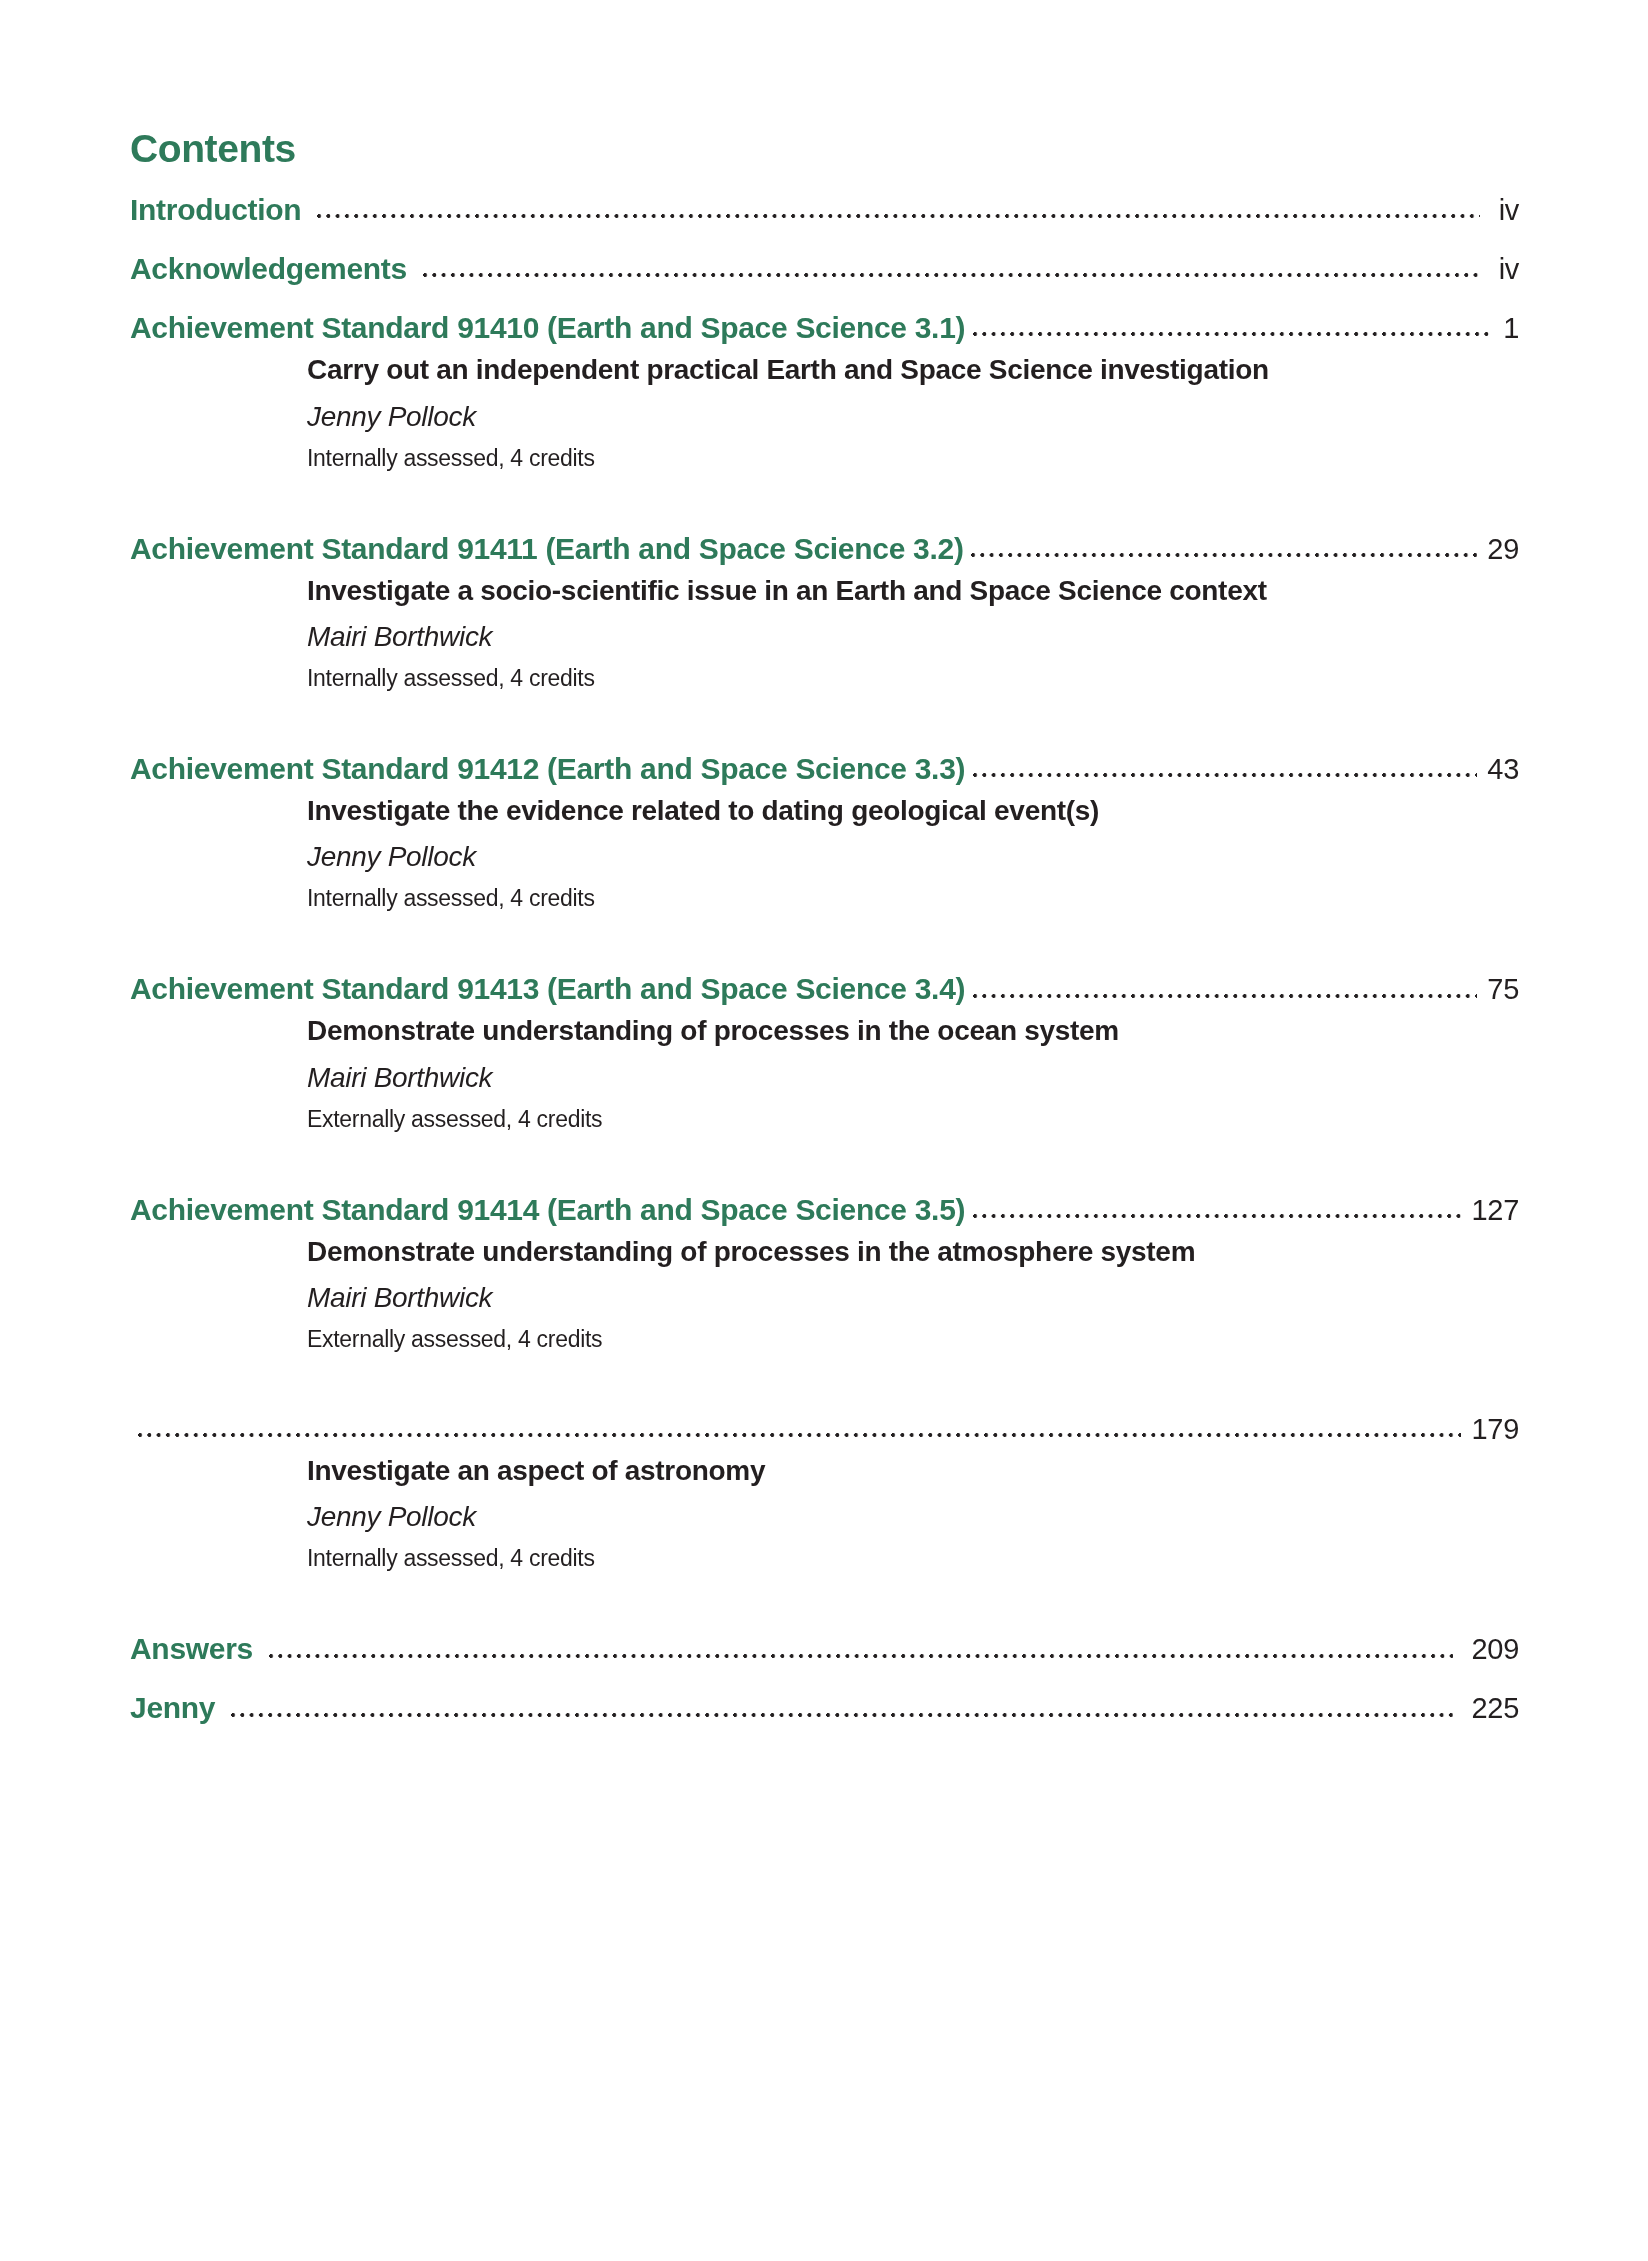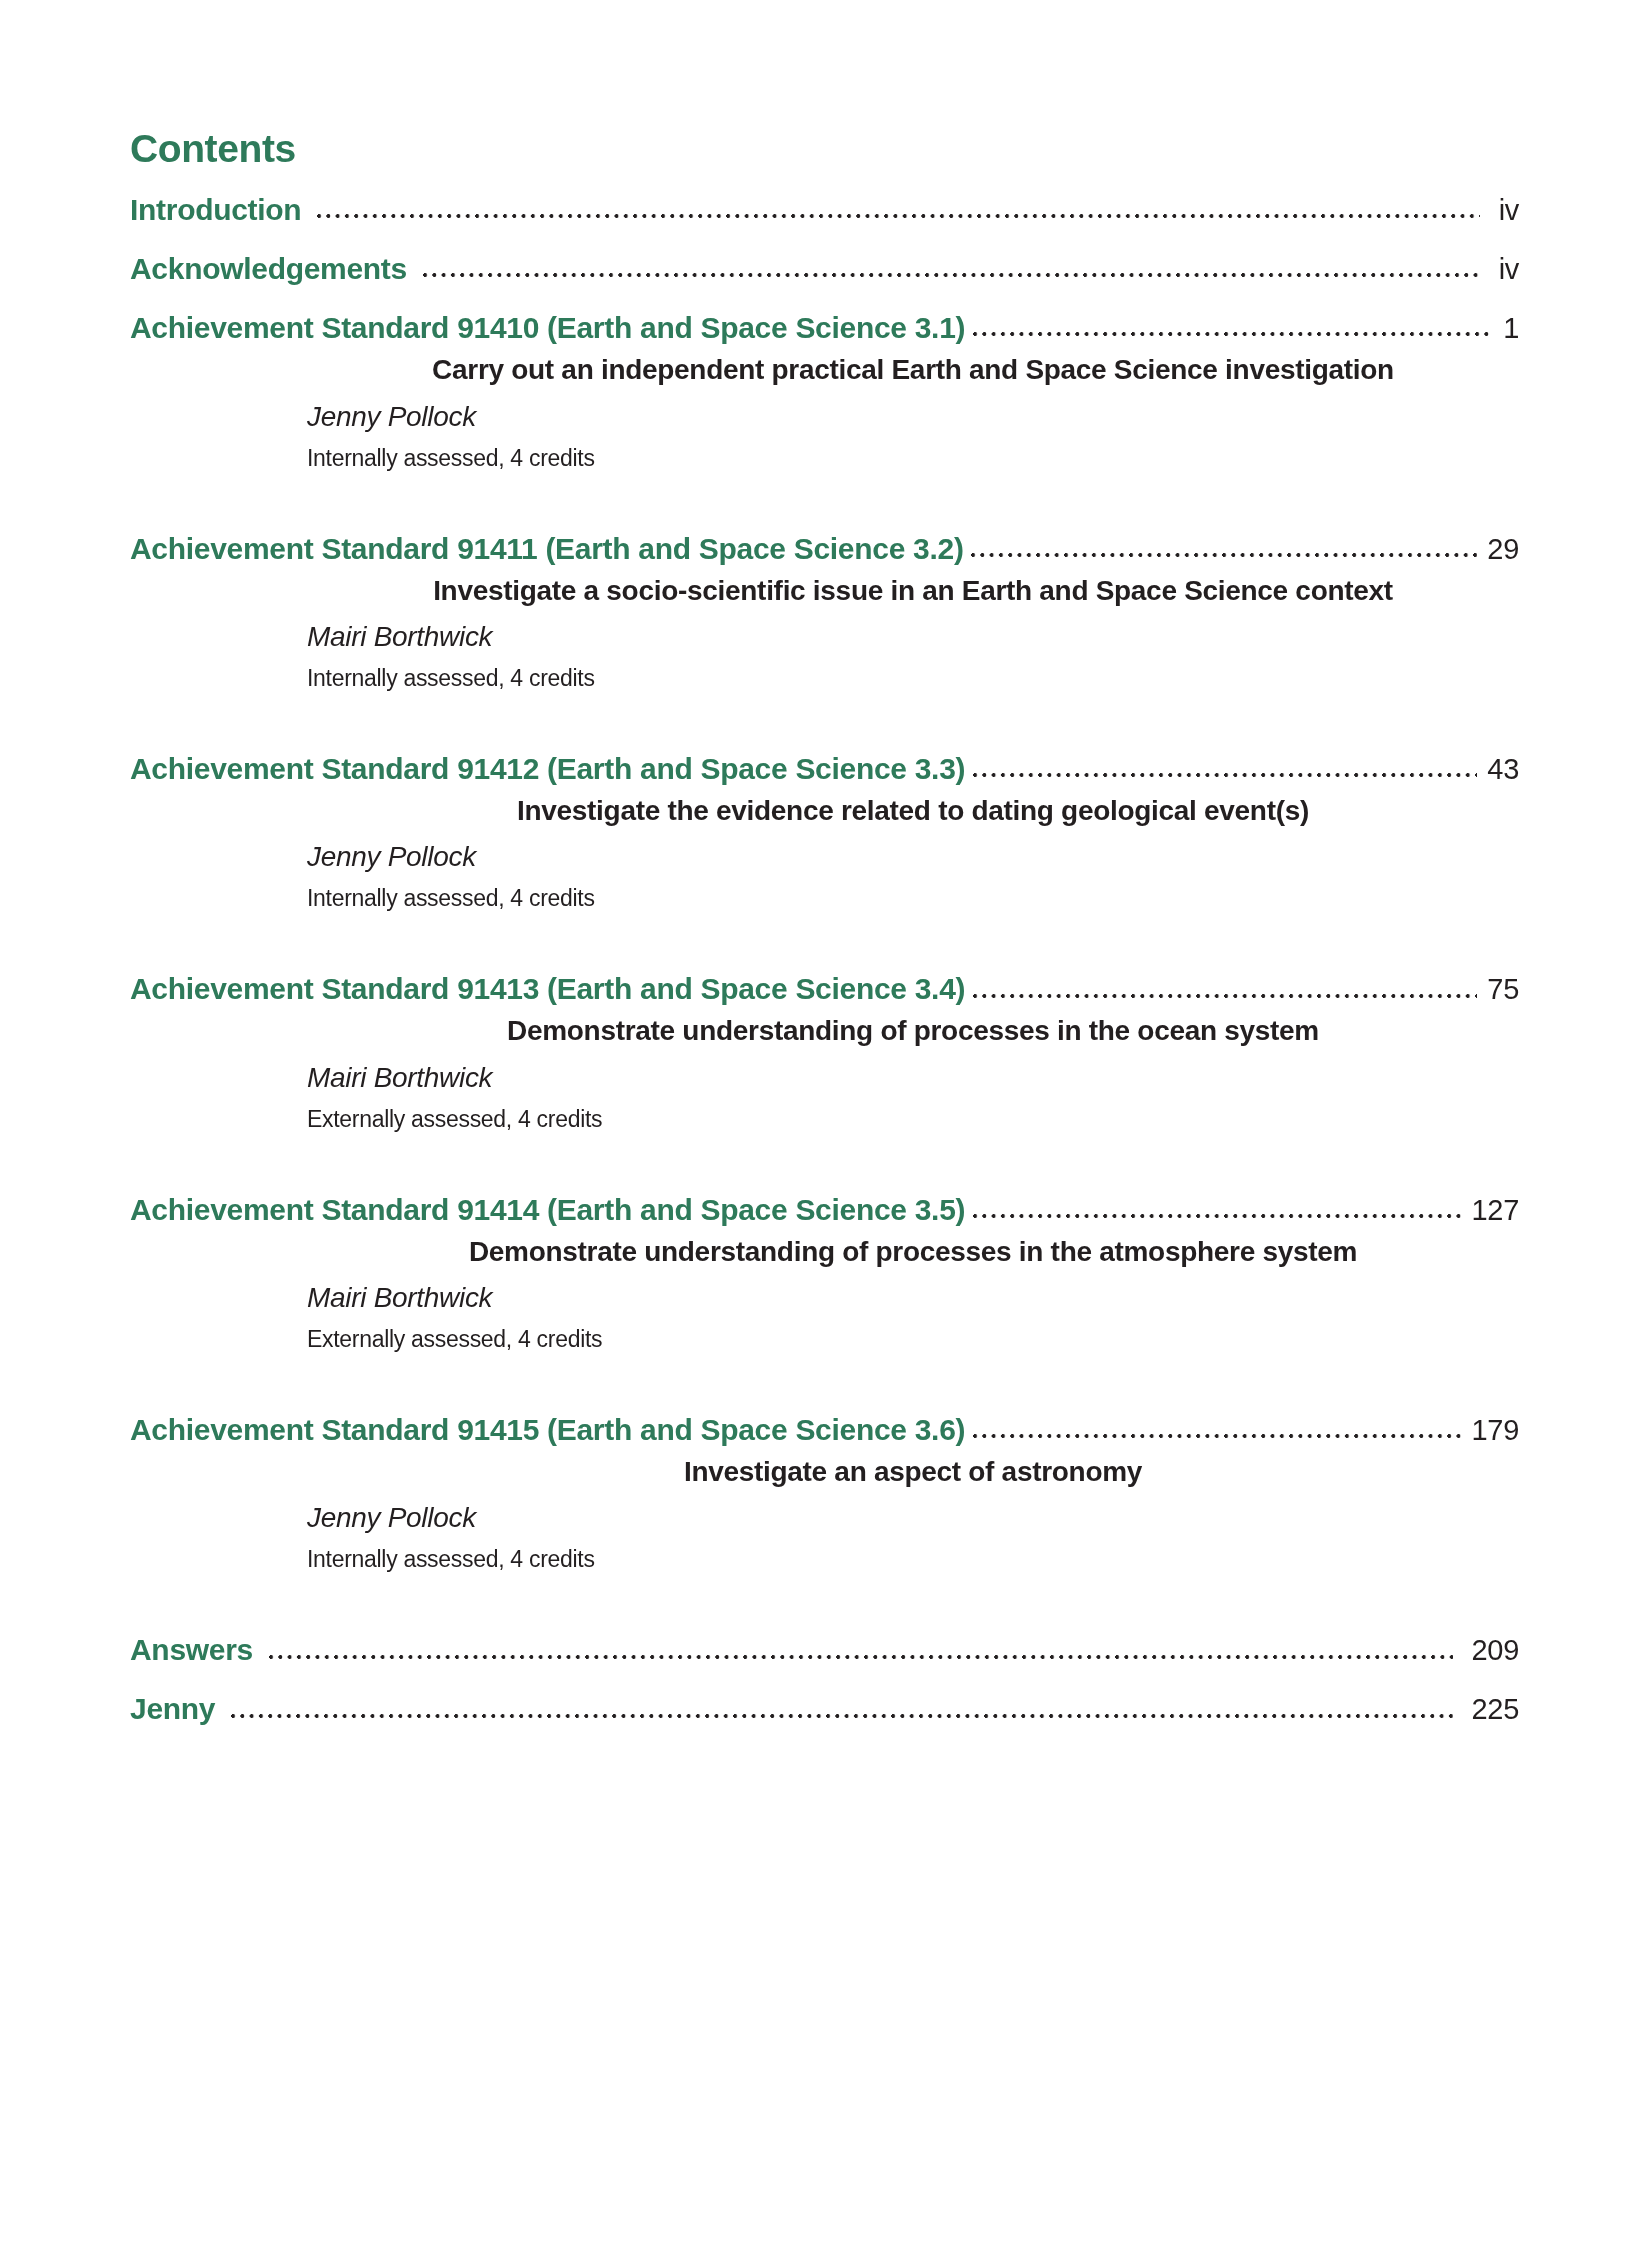--- a/index.html
+++ b/index.html
@@ -64,21 +64,20 @@
     flex: 0 0 auto;
   }
   .chapter { margin-bottom: 64px; }
   .chapter .body { margin-left: 177px; }
   .desc {
     font-size: 28px;
     line-height: 1.12;
     font-weight: 700;
     letter-spacing: -0.3px;
     margin-top: 11px;
-    text-align: center;
   }
   .author {
     font-size: 28px;
     line-height: 1.0;
     font-weight: 400;
     font-style: italic;
     letter-spacing: -0.3px;
     margin-top: 17px;
   }
   .assessment {
@@ -168,21 +167,20 @@
     </div>
     <div class="body">
       <div class="desc">Demonstrate understanding of processes in the atmosphere system</div>
       <div class="author">Mairi Borthwick</div>
       <div class="assessment">Externally assessed, 4 credits</div>
     </div>
   </div>
 
   <div class="chapter">
     <div class="row">
-      <span class="label">Achievement Standard 91415 (Earth and Space Science 3.6)</span>
       <span class="dots"></span>
       <span class="pagenum">179</span>
     </div>
     <div class="body">
       <div class="desc">Investigate an aspect of astronomy</div>
       <div class="author">Jenny Pollock</div>
       <div class="assessment">Internally assessed, 4 credits</div>
     </div>
   </div>
 

